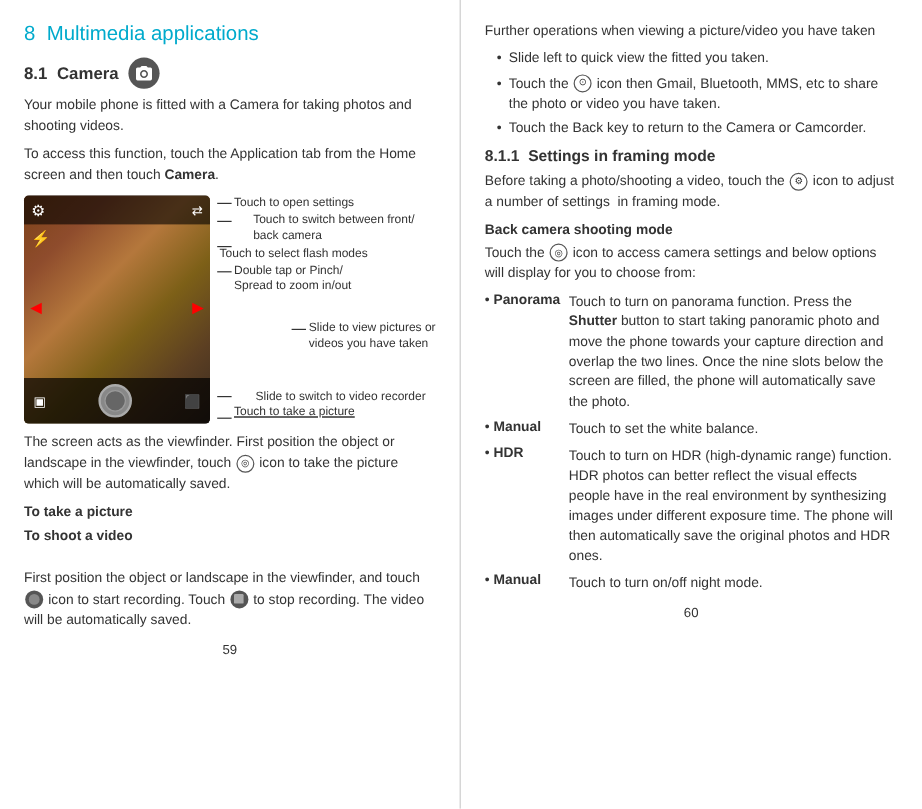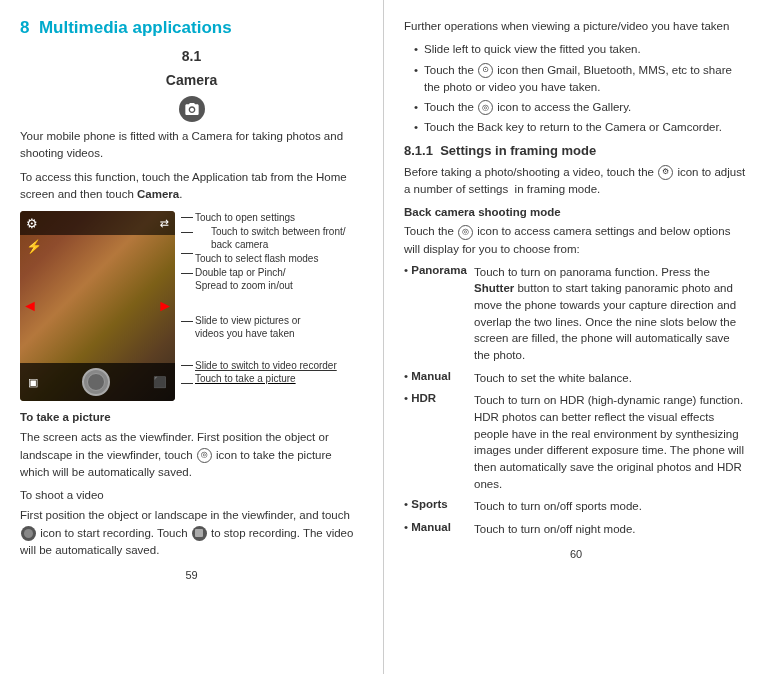--- a/index.html
+++ b/index.html
@@ -23,34 +23,33 @@
       border-right: 1px solid #ccc;
     }
 
     .right-page {
       width: 384px;
       padding: 18px 20px 18px 20px;
     }
 
     h1.chapter-title {
       font-size: 17px;
-      font-weight: bold;
+      font-weight: normal;
       color: #00aacc;
       margin-bottom: 10px;
     }
 
     h2.section-title {
       font-size: 14px;
       font-weight: bold;
       color: #333;
       margin-bottom: 6px;
       display: flex;
       align-items: center;
       gap: 8px;
-      flex-direction: column;
     }
 
     h3.subsection-title {
       font-size: 12px;
       font-weight: bold;
       color: #333;
       margin-bottom: 6px;
     }
 
     p {
@@ -269,60 +268,60 @@
         <div style="display:flex;align-items:center;margin-bottom:2px;margin-top:1px;">
           <div style="width:12px;height:1px;background:#333;flex-shrink:0;"></div>
           <span style="font-size:10px;color:#333;margin-left:2px;">Touch to open settings</span>
         </div>
 
         <div style="display:flex;align-items:flex-start;margin-bottom:2px;">
           <div style="width:12px;height:1px;background:#333;flex-shrink:0;margin-top:7px;"></div>
           <span style="font-size:10px;color:#333;margin-left:18px;line-height:1.3;">Touch to switch between front/<br>back camera</span>
         </div>
 
-        <div style="display:flex;align-items:flex-start;margin-bottom:2px;">
+        <div style="display:flex;align-items:flex-start;margin-bottom:2px;flex-direction:column;">
           <div style="width:12px;height:1px;background:#333;flex-shrink:0;"></div>
           <span style="font-size:10px;color:#333;margin-left:2px;">Touch to select flash modes</span>
         </div>
 
         <div style="display:flex;align-items:flex-start;margin-bottom:2px;">
           <div style="width:12px;height:1px;background:#333;flex-shrink:0;margin-top:7px;"></div>
           <span style="font-size:10px;color:#333;margin-left:2px;line-height:1.3;">Double tap or Pinch/<br>Spread to zoom in/out</span>
         </div>
 
         <div style="height:20px;"></div>
 
-        <div style="display:flex;align-items:flex-start;margin-bottom:2px;">
+        <div style="display:flex;align-items:flex-start;margin-bottom:14px;justify-content:flex-end;">
           <div style="width:12px;height:1px;background:#333;flex-shrink:0;margin-top:7px;"></div>
           <span style="font-size:10px;color:#333;margin-left:2px;line-height:1.3;">Slide to view pictures or<br>videos you have taken</span>
         </div>
 
         <div style="height:18px;"></div>
 
         <div style="display:flex;align-items:center;margin-bottom:2px;">
           <div style="width:12px;height:1px;background:#333;flex-shrink:0;"></div>
-          <span style="font-size:10px;color:#333;margin-left:2px;text-decoration:underline;">Slide to switch to video recorder</span>
+          <span style="font-size:10px;color:#333;margin-left:20px;">Slide to switch to video recorder</span>
         </div>
 
         <div style="display:flex;align-items:flex-end;margin-bottom:2px;text-decoration:underline;">
           <div style="width:12px;height:1px;background:#333;flex-shrink:0;"></div>
           <span style="font-size:10px;color:#333;margin-left:2px;">Touch to take a picture</span>
         </div>
 
       </div>
     </div>
 
-    <p style="font-weight:bold;margin-bottom:3px;">To take a picture</p>
     <p>
       <span>The screen acts as the viewfinder. First position the object or landscape in the viewfinder, touch</span>
       <span class="inline-icon" style="border:1px solid #555;border-radius:50%;width:15px;height:15px;display:inline-flex;align-items:center;justify-content:center;font-size:8px;">◎</span>
       <span>icon to take the picture which will be automatically saved.</span>
     </p>
-
-    <p style="font-weight:normal;margin-bottom:3px;">To shoot a video</p>
+    <p style="font-weight:bold;margin-bottom:3px;">To take a picture</p>
+
+    <p style="font-weight:bold;margin-bottom:18px;">To shoot a video</p>
     <p>
       <span>First position the object or landscape in the viewfinder, and touch</span>
       <span style="display:inline-flex;align-items:center;justify-content:center;width:15px;height:15px;background:#555;border-radius:50%;vertical-align:middle;margin:0 1px;">
         <span style="width:9px;height:9px;background:#888;border-radius:50%;display:block;"></span>
       </span>
       <span>icon to start recording. Touch</span>
       <span style="display:inline-flex;align-items:center;justify-content:center;width:15px;height:15px;background:#555;border-radius:50%;vertical-align:middle;margin:0 1px;">
         <span style="width:8px;height:8px;background:#aaa;border-radius:1px;display:block;"></span>
       </span>
       <span>to stop recording. The video will be automatically saved.</span>
@@ -332,21 +331,20 @@
 
   </div>
 
   <div class="right-page">
 
     <p style="font-weight:normal;font-size:11.5px;margin-bottom:6px;">Further operations when viewing a picture/video you have taken</p>
 
     <div class="bullet-list">
       <div class="bullet-item">Slide left to quick view the fitted you taken.</div>
       <div class="bullet-item">Touch the <span class="inline-icon" style="border:1px solid #555;border-radius:50%;width:15px;height:15px;display:inline-flex;align-items:center;justify-content:center;font-size:8px;">⊙</span> icon then Gmail, Bluetooth, MMS, etc to share the photo or video you have taken.</div>
-      <div class="bullet-item">Touch the <span class="inline-icon" style="border:1px solid #555;border-radius:50%;width:15px;height:15px;display:inline-flex;align-items:center;justify-content:center;font-size:8px;">◎</span> icon to access the Gallery.</div>
       <div class="bullet-item">Touch the Back key to return to the Camera or Camcorder.</div>
     </div>
 
     <h3 class="subsection-title" style="font-size:13px;font-weight:bold;">
       <span>8.1.1</span>&nbsp;&nbsp;<span>Settings in framing mode</span>
     </h3>
 
     <p>
       Before taking a photo/shooting a video, touch the <span class="inline-icon" style="border:1px solid #555;border-radius:50%;width:15px;height:15px;display:inline-flex;align-items:center;justify-content:center;font-size:8px;">⚙</span> icon to adjust a number of settings &nbsp;in framing mode.
     </p>
@@ -367,24 +365,20 @@
       <div class="term-row">
         <div class="term-label"><span style="font-weight:normal;">• </span><strong>Manual</strong></div>
         <div class="term-desc">Touch to set the white balance.</div>
       </div>
 
       <div class="term-row">
         <div class="term-label"><span style="font-weight:normal;">• </span><strong>HDR</strong></div>
         <div class="term-desc">Touch to turn on HDR (high-dynamic range) function. HDR photos can better reflect the visual effects people have in the real environment by synthesizing images under different exposure time. The phone will then automatically save the original photos and HDR ones.</div>
       </div>
 
-      <div class="term-row">
-        <div class="term-label"><span style="font-weight:normal;">• </span><strong>Sports</strong></div>
-        <div class="term-desc">Touch to turn on/off sports mode.</div>
-      </div>
 
       <div class="term-row">
         <div class="term-label"><span style="font-weight:normal;">• </span><strong>Manual</strong></div>
         <div class="term-desc">Touch to turn on/off night mode.</div>
       </div>
 
     </div>
 
     <div class="page-number">60</div>
 

